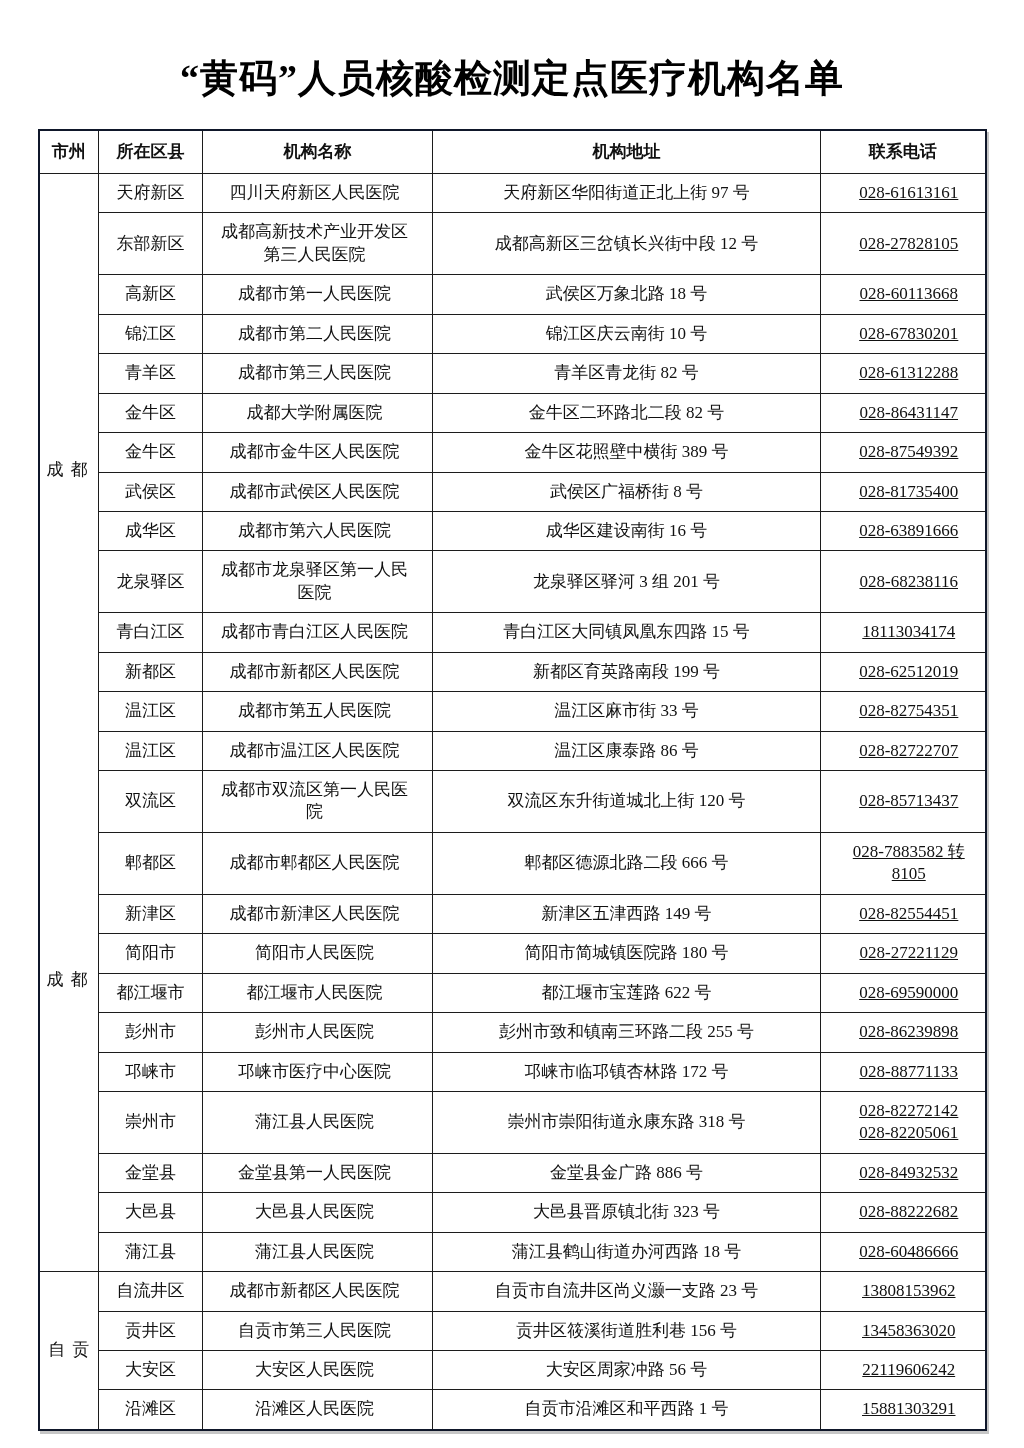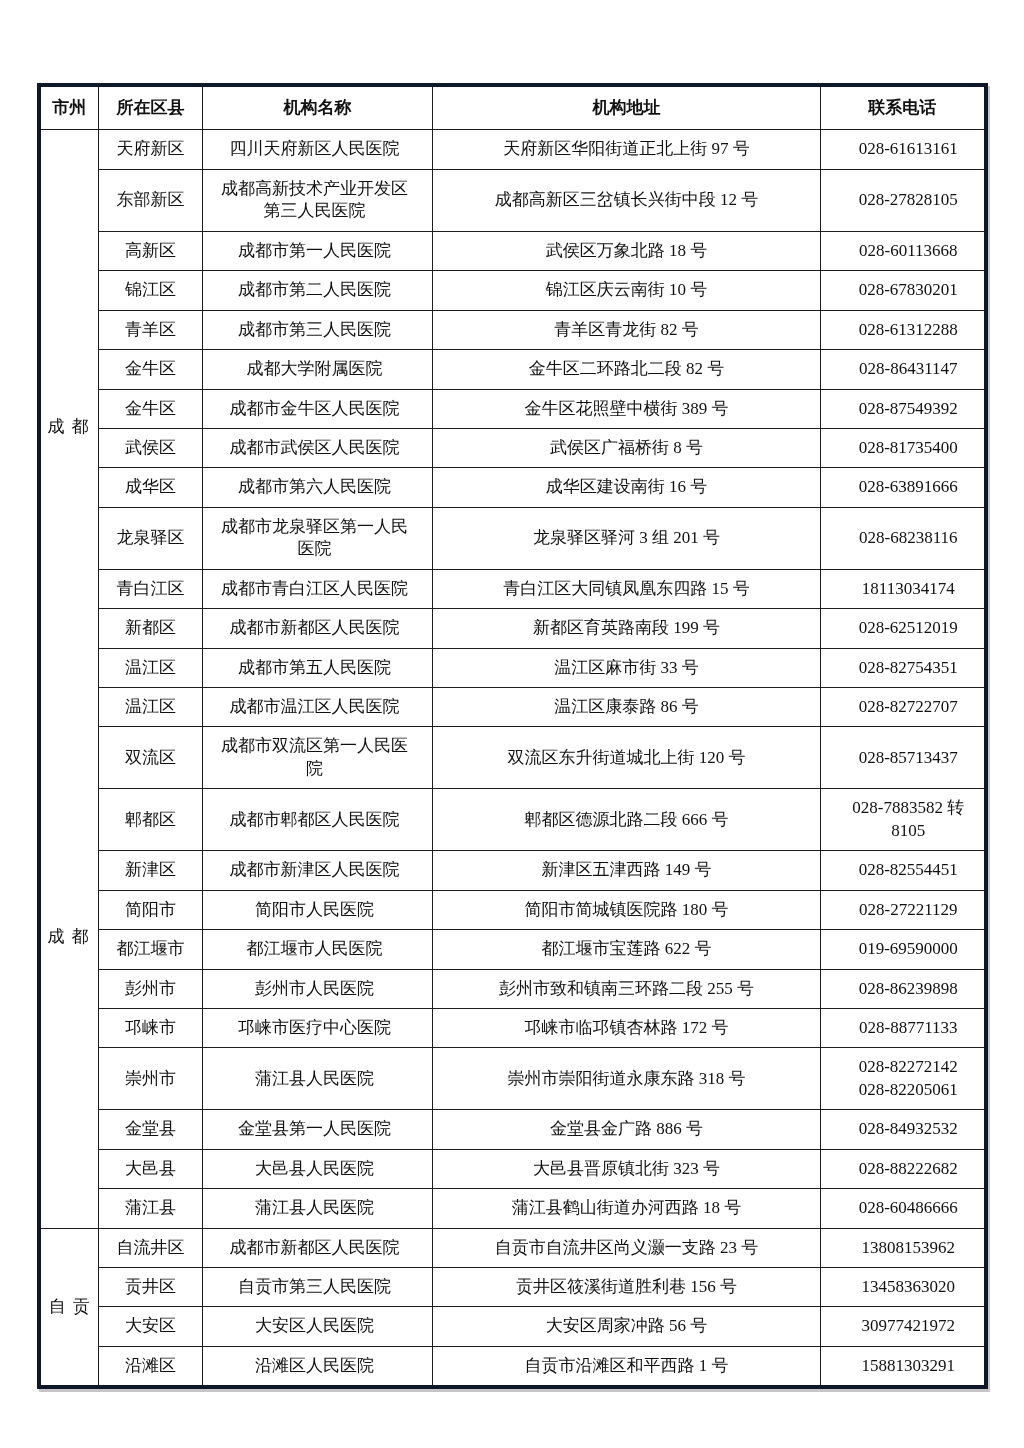--- a/index.html
+++ b/index.html
@@ -25,21 +25,21 @@
     line-height: 1.2;
     font-weight: bold;
     letter-spacing: 1px;
     color: #000000;
   }
   table.med-table {
     border-collapse: collapse;
     table-layout: fixed;
     width: 947px;
     margin: 27px auto 0 auto;
-    border: 4px solid #0f172a;
+    border: 2px solid #0f172a;
     box-shadow: 2px 3px 0 #c6c6c6;
     background: #ffffff;
   }
   .med-table col.c-city   { width: 60px; }
   .med-table col.c-dist   { width: 104px; }
   .med-table col.c-name   { width: 230px; }
   .med-table col.c-addr   { width: 388px; }
   .med-table col.c-phone  { width: 165px; }
   .med-table th, .med-table td {
     border: 1.5px solid #1c1c1c;
@@ -50,21 +50,21 @@
     padding: 8px 6px;
     word-break: break-word;
   }
   .med-table th {
     font-weight: bold;
     padding: 10px 4px;
     font-size: 17px;
   }
   .med-table td.col-name { padding-left: 12px; padding-right: 18px; }
   .med-table td.col-addr { padding-left: 8px;  padding-right: 8px;  }
-  .med-table td.col-phone { padding-left: 22px; padding-right: 10px; white-space: pre-line; }
+  .med-table td.col-phone { padding-left: 22px; padding-right: 10px; white-space: pre-line; text-decoration: underline; }
   .med-table td.col-district { padding-left: 2px; padding-right: 2px; text-align: center; }
   td.city-cell {
     position: relative;
     padding: 0;
   }
   .city-label {
     letter-spacing: 7px;
     text-indent: 7px;
     display: block;
   }
@@ -75,20 +75,21 @@
     transform: translateY(-50%);
     text-align: left;
   }
   .city-label.pos1 { top: 27%; }
   .city-label.pos2 { top: 73.5%; }
 </style>
 </head>
 <body>
 
 <div class="page">
+  <h1 class="doc-title">“黄码”人员核酸检测定点医疗机构名单</h1>
 
   <table class="med-table">
     <colgroup>
       <col class="c-city">
         <col class="c-dist">
         <col class="c-name">
         <col class="c-addr">
         <col class="c-phone">
     </colgroup>
     <thead>
@@ -211,21 +212,21 @@
       <tr>
         <td class="col-district">简阳市</td>
         <td class="col-name">简阳市人民医院</td>
         <td class="col-addr">简阳市简城镇医院路 180 号</td>
         <td class="col-phone">028-27221129</td>
       </tr>
       <tr>
         <td class="col-district">都江堰市</td>
         <td class="col-name">都江堰市人民医院</td>
         <td class="col-addr">都江堰市宝莲路 622 号</td>
-        <td class="col-phone">019-69590000</td>
+        <td class="col-phone">028-69590000</td>
       </tr>
       <tr>
         <td class="col-district">彭州市</td>
         <td class="col-name">彭州市人民医院</td>
         <td class="col-addr">彭州市致和镇南三环路二段 255 号</td>
         <td class="col-phone">028-86239898</td>
       </tr>
       <tr>
         <td class="col-district">邛崃市</td>
         <td class="col-name">邛崃市医疗中心医院</td>
@@ -269,21 +270,21 @@
       <tr>
         <td class="col-district">贡井区</td>
         <td class="col-name">自贡市第三人民医院</td>
         <td class="col-addr">贡井区筱溪街道胜利巷 156 号</td>
         <td class="col-phone">13458363020</td>
       </tr>
       <tr>
         <td class="col-district">大安区</td>
         <td class="col-name">大安区人民医院</td>
         <td class="col-addr">大安区周家冲路 56 号</td>
-        <td class="col-phone">30977421972</td>
+        <td class="col-phone">22119606242</td>
       </tr>
       <tr>
         <td class="col-district">沿滩区</td>
         <td class="col-name">沿滩区人民医院</td>
         <td class="col-addr">自贡市沿滩区和平西路 1 号</td>
         <td class="col-phone">15881303291</td>
       </tr>
     </tbody>
   </table>
 </div>

